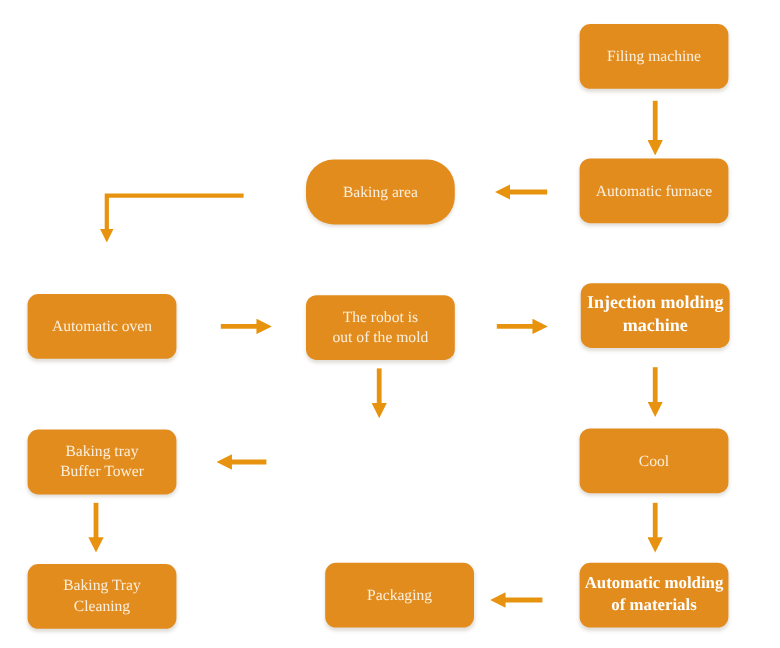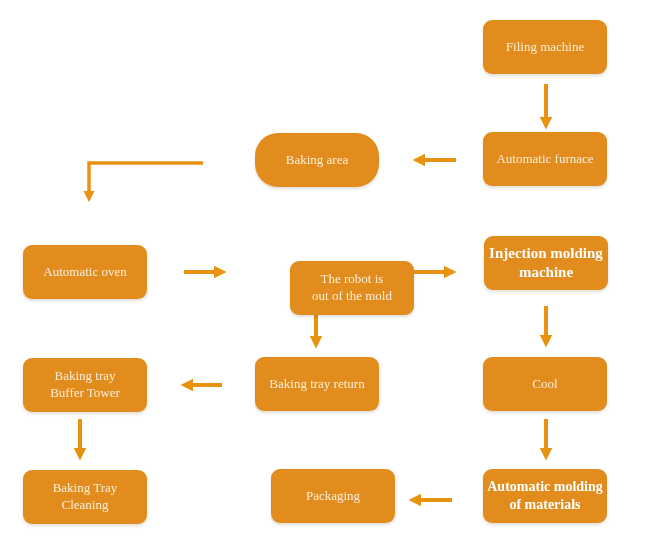--- a/index.html
+++ b/index.html
@@ -35,21 +35,21 @@
     padding:2px 4px;
     font-family:Liberation Serif, serif;
   }
   .node.bold{color:var(--label-bold);font-weight:700;font-size:14px;}
   .node.big{font-size:15px;}
   
   .n-filing   {left:483px;top:20px;}
   .n-furnace  {left:483px;top:132px;}
   .n-baking   {left:255px;top:133px;border-radius:23px;}
   .n-oven     {left:23px; top:245px;}
-  .n-robot    {left:255px;top:261px;margin-left:35px;}
+  .n-robot    {left:255px;top:246px;}
   .n-injection{left:484px;top:236px;}
   .n-cool     {left:483px;top:357px;}
   .n-return   {left:255px;top:357px;}
   .n-buffer   {left:23px; top:358px;}
   .n-cleaning {left:23px; top:470px;}
   .n-packaging{left:271px;top:469px;}
   .n-sorting  {left:483px;top:469px;}
 </style>
 </head>
 <body>
@@ -91,23 +91,20 @@
     <span>The robot is
 out of the mold</span>
   </div>
   <div class="node n-injection bold big">
     <span>Injection molding
 machine</span>
   </div>
   <div class="node n-cool">
     <span>Cool</span>
   </div>
-  <div class="node n-return">
-    <span>Baking tray return</span>
-  </div>
   <div class="node n-buffer">
     <span>Baking tray
 Buffer Tower</span>
   </div>
   <div class="node n-cleaning">
     <span>Baking Tray
 Cleaning</span>
   </div>
   <div class="node n-packaging">
     <span>Packaging</span>

